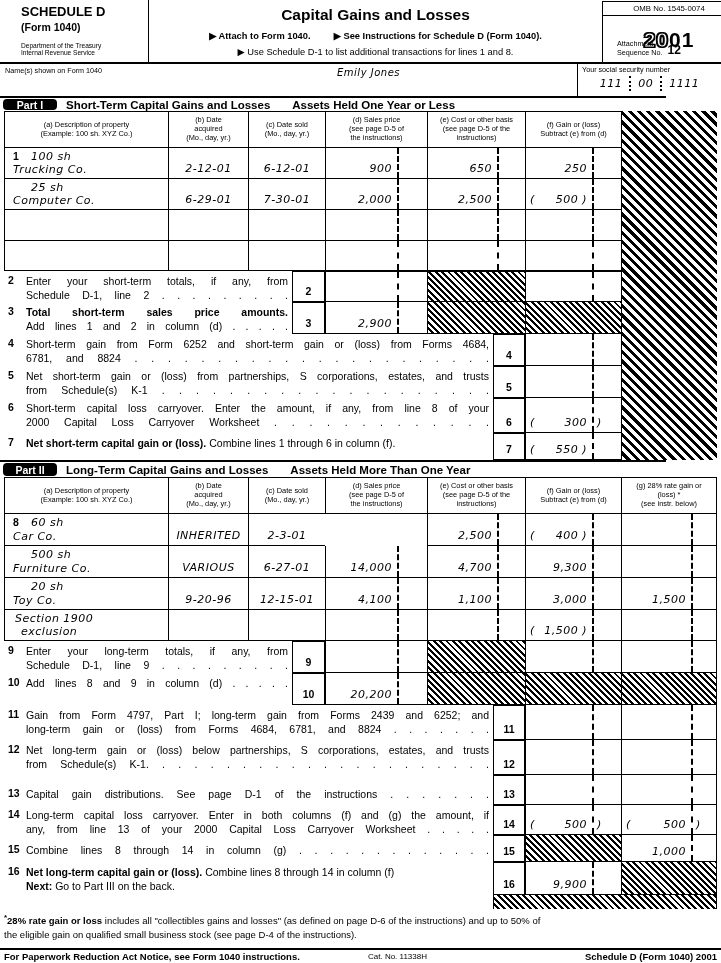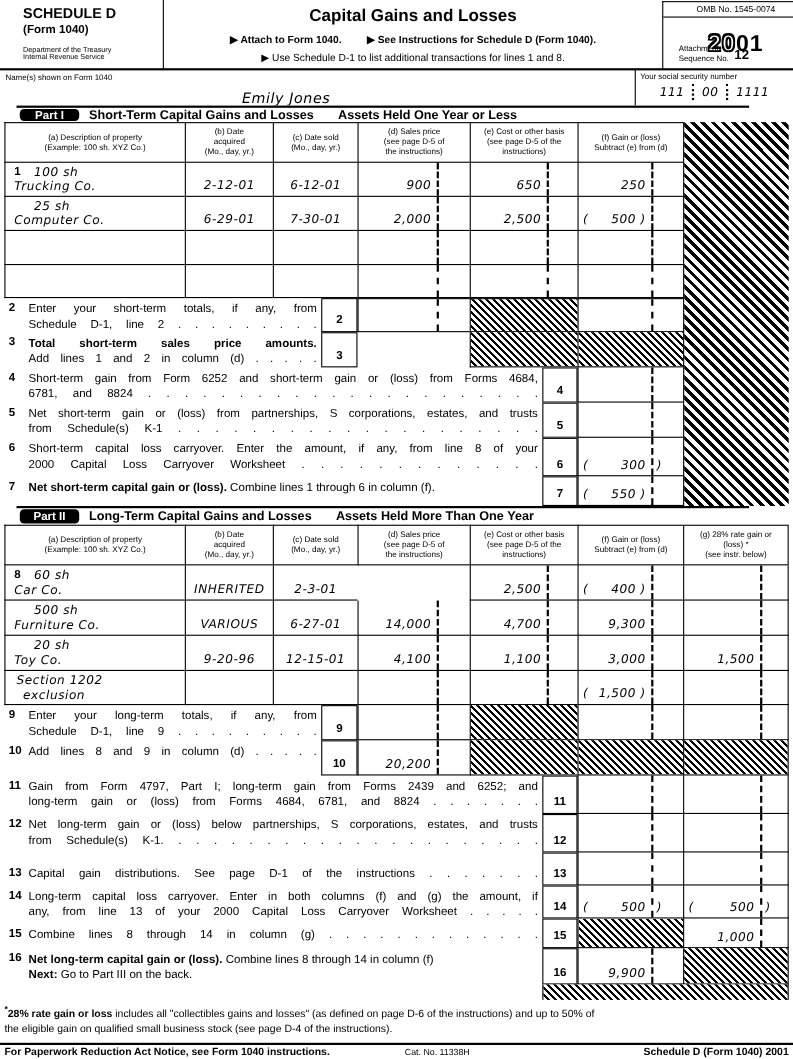--- a/index.html
+++ b/index.html
@@ -32,21 +32,21 @@
 .amt .o{display:flex;align-items:flex-end;padding:0 0 3px 4px}
 .amt .v{flex:1;display:flex;align-items:flex-end;justify-content:flex-end;padding:0 5px 3px 0}
 .amt .cents{width:28px;border-left:2px dashed #000;display:flex;align-items:flex-end;padding:0 0 3px 3px}
 .cd .cents{width:30px}.ce .cents{width:28px}.cf .cents{width:29px}.cg .cents{width:25px}
 .nbox{position:absolute;top:0;height:100%;border:1.5px solid #000;font-weight:bold;font-size:10.5px;display:flex;align-items:flex-end;justify-content:center;padding-bottom:4px;background:#fff}
 .n1{left:292px;width:33px}
 .n2{left:493px;width:32px}
 .lno{position:absolute;left:8px;top:3px;font-weight:bold;font-size:10.5px}
 .ltxt{position:absolute;top:3px;font-size:10.5px;line-height:1.38}
 .tj{text-align:justify;text-align-last:justify}
-.pbar{position:absolute;left:15px;width:666px;border-top:2.5px solid #000;background:#fff}
+.pbar{position:absolute;left:0;width:666px;border-top:2.5px solid #000;background:#fff}
 .plabel{position:absolute;left:3px;top:1px;bottom:1px;width:54px;background:#000;color:#fff;font-weight:bold;font-size:10.5px;display:flex;align-items:center;justify-content:center;border-radius:4px}
 .ptitle{position:absolute;left:66px;top:1px;font-weight:bold;font-size:11.5px}
 .yr{font-size:21px;font-weight:bold;letter-spacing:1px;line-height:1}
 .yr-o{color:#fff;-webkit-text-stroke:1.2px #000;text-shadow:-1.2px -1.2px 0 #000,1.2px -1.2px 0 #000,-1.2px 1.2px 0 #000,1.2px 1.2px 0 #000}
 .ssn-sep{border-left:2px dotted #000;height:15px;margin:0 7px}
 .tiny{font-size:7.2px}
 </style>
 </head>
 <body>
 
@@ -79,21 +79,21 @@
           <div class="tiny" style="font-size:7.2px">Sequence No.</div>
         </div>
         <div class="b" style="font-size:12px;margin-left:5px">12</div>
       </div>
     </div>
   </div>
   <div class="abs" style="left:0;top:62px;width:721px;height:1.5px;background:#000"></div>
 
   <div class="abs" style="left:0;top:63px;width:721px;height:33px">
     <div class="tiny" style="position:absolute;left:5px;top:3px;font-size:7.2px">Name(s) shown on Form 1040</div>
-    <div class="hw" style="position:absolute;left:220px;top:20px;width:180px;text-align:left;font-size:13px">Emily Jones</div>
+    <div class="hw" style="position:absolute;left:220px;top:4px;width:180px;text-align:right;font-size:10px">Emily Jones</div>
     <div class="abs" style="left:577px;top:0;width:144px;height:33px;border-left:1.5px solid #000">
       <div class="tiny" style="font-size:7.2px;padding:2px 0 0 4px;white-space:nowrap">Your social security number</div>
       <div style="display:flex;align-items:center;justify-content:center;margin-top:2px">
         <span class="hw">111</span>
         <span class="ssn-sep"></span>
         <span class="hw">00</span>
         <span class="ssn-sep"></span>
         <span class="hw">1111</span>
       </div>
     </div>
@@ -279,20 +279,29 @@
         </div>
       </div>
   </div>
   <div class="row" style="top:302px;height:32px">
     <span class="lno">3</span>
     <div class="ltxt" style="left:26px;width:262px">
       <div class="tj b">Total short-term sales price amounts.</div>
         <div class="tj">Add lines 1 and 2 in column (d) .  .  .  .  .</div>
     </div>
     <div class="nbox n1">3</div>
+    <div class="cell cd">
+        <div class="amt">
+          <span class="o hw"></span>
+          <span class="v hw">2,900</span>
+          <span class="cents">
+            <span class="hw"></span>
+          </span>
+        </div>
+      </div>
     <div class="cell ce hatch"></div>
     <div class="cell cf hatch"></div>
   </div>
   <div class="row" style="top:334px;height:32px">
     <span class="lno">4</span>
     <div class="ltxt" style="left:26px;width:463px">
       <div class="tj">Short-term gain from Form 6252 and short-term gain or (loss) from Forms 4684,</div>
         <div class="tj">6781, and 8824  .  .  .  .  .  .  .  .  .  .  .  .  .  .  .  .  .  .  .  .  .  .</div>
     </div>
     <div class="nbox n2">4</div>
@@ -511,21 +520,21 @@
           <span class="o hw"></span>
           <span class="v hw">1,500</span>
           <span class="cents">
             <span class="hw"></span>
           </span>
         </div>
       </div>
   </div>
   <div class="row" style="top:610px;height:31px">
     <div class="cell ca desc">
-        <span class="q2 hw">Section 1202</span>
+        <span class="q2 hw">Section 1900</span>
         <span class="nn2 hw">exclusion</span>
       </div>
     <div class="cell cb"></div>
     <div class="cell cc"></div>
     <div class="cell cd">
         <div class="amt">
           <span class="v"></span>
           <span class="cents"></span>
         </div>
       </div>

